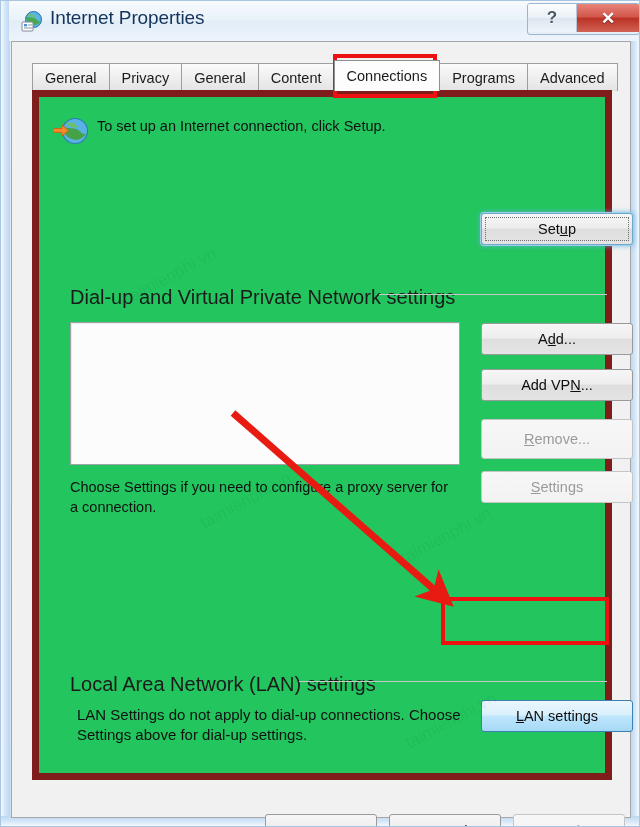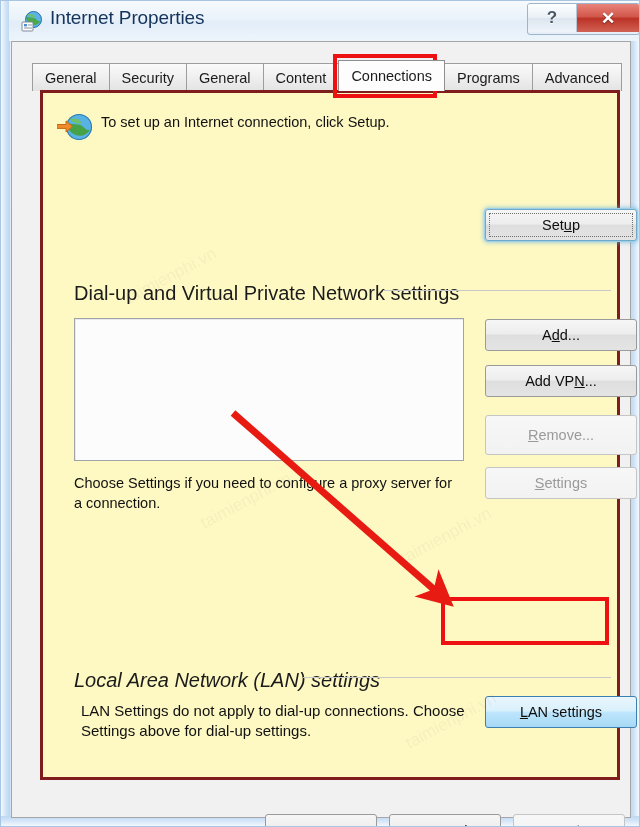--- a/index.html
+++ b/index.html
@@ -104,23 +104,23 @@
   .tab.active{
     background:#fdfdfd;
     height:31px;
     border-color:#8f8f8f;
     position:relative;z-index:5;
     font-weight:normal;
   }
 
   
   #tabpage{
-    position:absolute;left:28px;top:48px;width:580px;height:690px;
-    background:#fef9c3;
-    border:3px solid #7f1d1d;
+    position:absolute;left:20px;top:48px;width:580px;height:690px;
+    background:#22c55e;
+    border:7px solid #7f1d1d;
     box-sizing:border-box;
   }
 
   
   #globe-icon{position:absolute;left:14px;top:18px;width:36px;height:34px;}
   #setup-text{
     position:absolute;left:58px;top:19px;width:340px;
     font-size:14.5px;line-height:20px;color:#111;
   }
 
@@ -242,21 +242,21 @@
   </div>
 
   <div id="dialog">
     <div id="dialog-inner">
 
       <div id="tabstrip">
         <div class="tab">
             <span>General</span>
           </div>
         <div class="tab">
-            <span>Security</span>
+            <span>Privacy</span>
           </div>
         <div class="tab">
             <span>General</span>
           </div>
         <div class="tab">
             <span>Content</span>
           </div>
         <div class="tab active">
             <span>Connections</span>
           </div>
@@ -300,21 +300,21 @@
         </div>
         <div class="btn disabled" id="btn-remove">
           <span><span class="ul">R</span>emove...</span>
         </div>
         <div class="btn disabled" id="btn-settings">
           <span><span class="ul">S</span>ettings</span>
         </div>
 
         <div id="proxy-text">Choose Settings if you need to configure a proxy server for a connection.</div>
 
-        <div class="grouplabel" style="left:31px;top:576px;font-style:italic;">Local Area Network (LAN) settings</div>
+        <div class="grouplabel" style="left:31px;top:576px;">Local Area Network (LAN) settings</div>
         <div class="groupline" style="left:260px;top:584px;width:308px;"></div>
 
         <div id="lan-text">LAN Settings do not apply to dial-up connections. Choose Settings above for dial-up settings.</div>
 
         <div class="btn hover" id="btn-lan">
           <span><span class="ul">L</span>AN settings</span>
         </div>
 
       </div>
 

